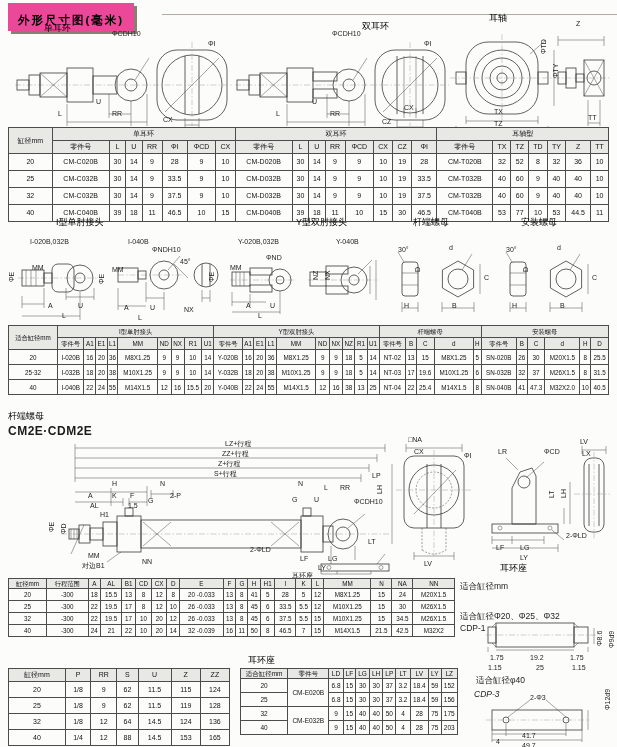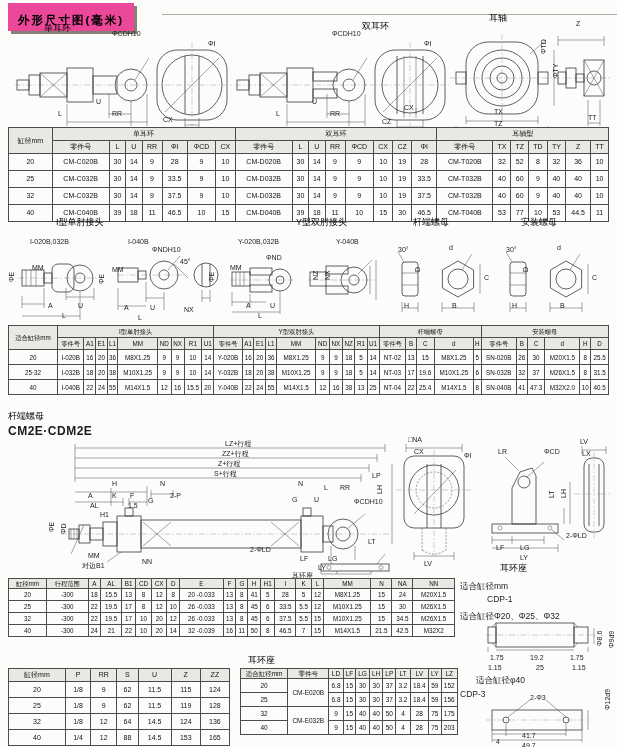--- a/index.html
+++ b/index.html
@@ -765,31 +765,31 @@
   <svg style="left:28px;top:116px" width="125" height="46" viewBox="0 0 125 46">
     <rect x="6" y="14" width="90" height="20"></rect>
     <circle cx="20" cy="24" r="3"></circle>
       <circle cx="80" cy="24" r="3"></circle>
     <path d="M22 21 L44 4 M80 21 L60 4" class="thin"></path>
     <line x1="0" y1="24" x2="104" y2="24" class="cl"></line>
     <path d="M6 38 L20 38 M20 38 L80 38 M6 44 L96 44 M6 34 L6 46 M20 28 L20 40 M80 28 L80 40 M96 34 L96 46 M102 14 L102 34" class="thin"></path>
   </svg>
 <span class="lbl note" style="left: 2px; top: 2px;">适合缸径mm</span>
     <span class="lbl note" style="left: 2px; top: 16px; margin-top: 16px;">适合缸径Φ20、Φ25、Φ32</span>
-    <span class="lbl note" style="left: 2px; top: 15px; margin-left: 27px;">CDP-1</span>
+    <span class="lbl note" style="left: 2px; top: 44px;">CDP-1</span>
     <span class="lbl" style="left: 32px; top: 74px;">1.75</span>
     <span class="lbl" style="left: 72px; top: 74px;">19.2</span>
     <span class="lbl" style="left: 112px; top: 74px;">1.75</span>
     <span class="lbl" style="left: 30px; top: 84px;">1.15</span>
     <span class="lbl" style="left: 78px; top: 84px;">25</span>
     <span class="lbl" style="left: 114px; top: 84px;">1.15</span>
     <span class="lbl" style="left: 138px; top: 66px; transform: rotate(-90deg);">Φ8.6</span>
     <span class="lbl" style="left: 150px; top: 68px; transform: rotate(-90deg);">Φ9d9</span>
     <span class="lbl note" style="left: 18px; top: 96px;">适合缸径φ40</span>
-    <span class="lbl note" style="left: 2px; top: 110px;">CDP-3</span>
+    <span class="lbl note" style="left: 16px; top: 110px; font-style: italic;">CDP-3</span>
     <span class="lbl" style="left: 72px; top: 114px;">2-Φ3</span>
     <span class="lbl" style="left: 38px; top: 158px;">4</span>
     <span class="lbl" style="left: 64px; top: 152px;">41.7</span>
     <span class="lbl" style="left: 64px; top: 162px;">49.7</span>
     <span class="lbl" style="left: 146px; top: 130px; transform: rotate(-90deg);">Φ12d9</span>
   </div>
 
 <div class="tbl" id="t4">
     <table>
       <thead>

